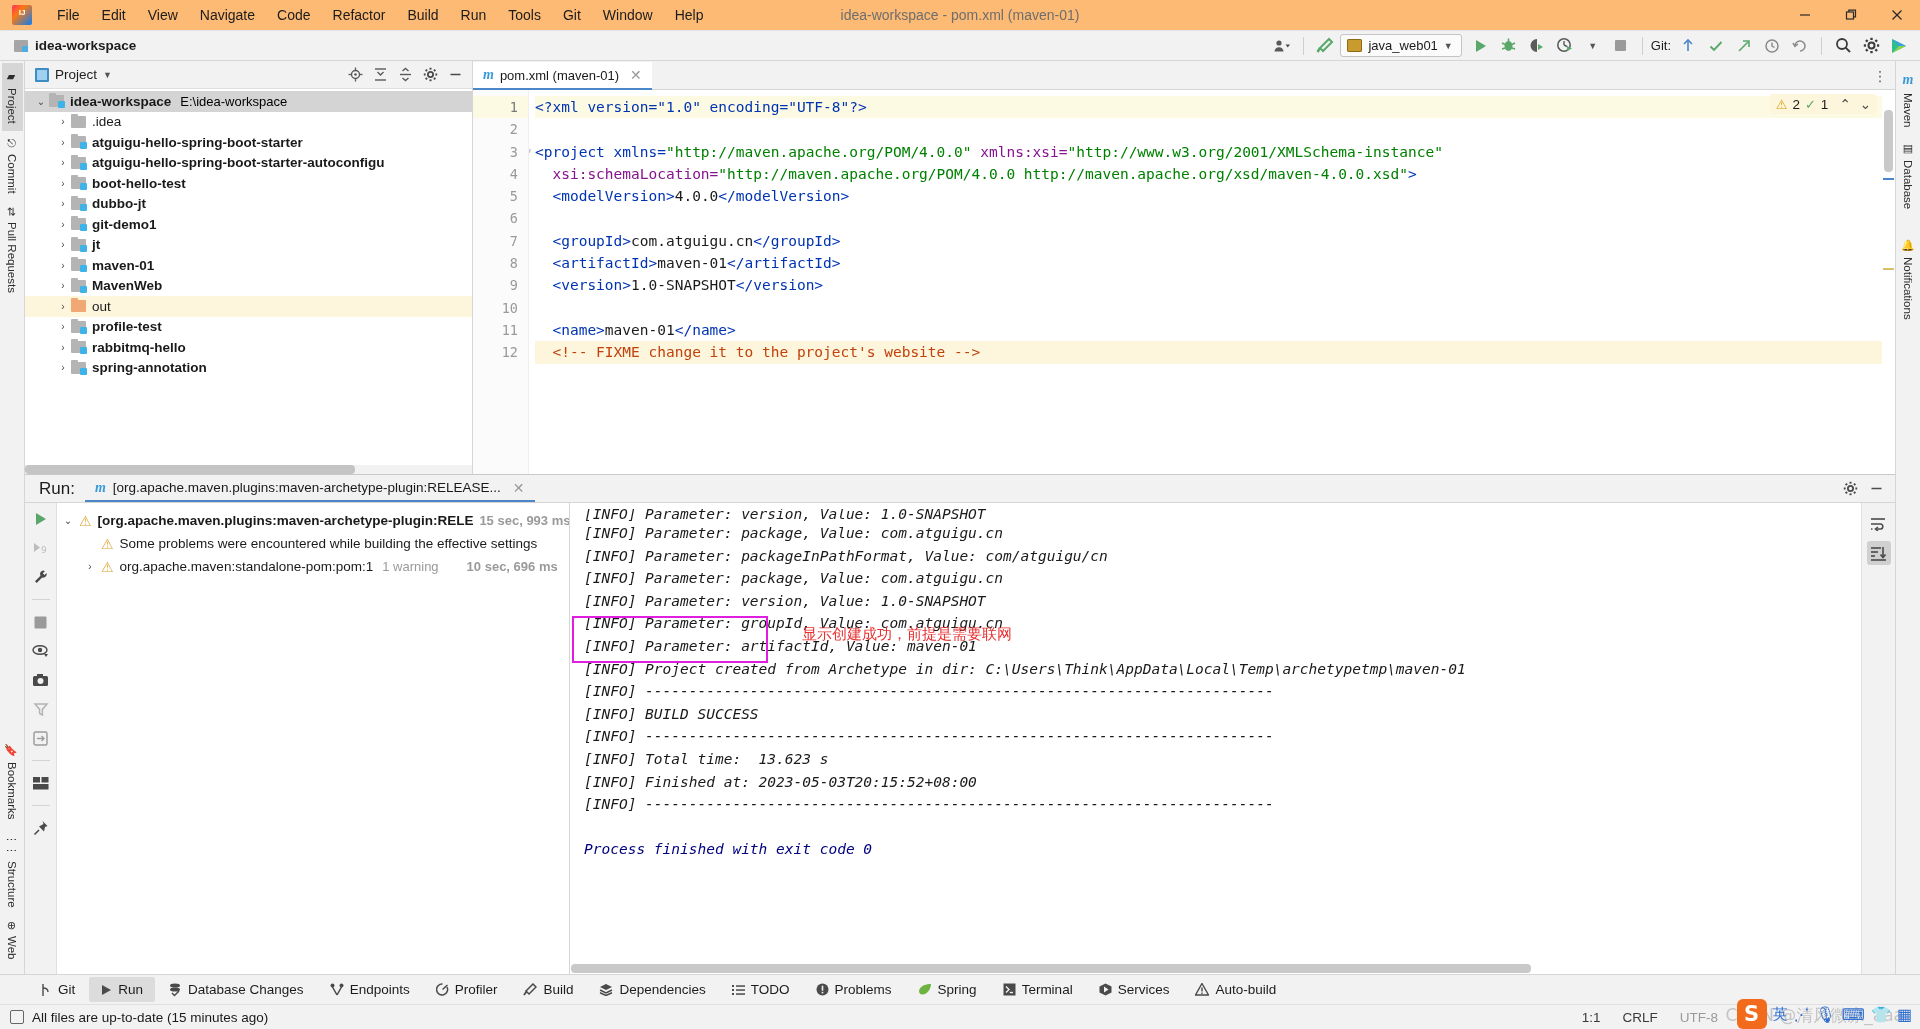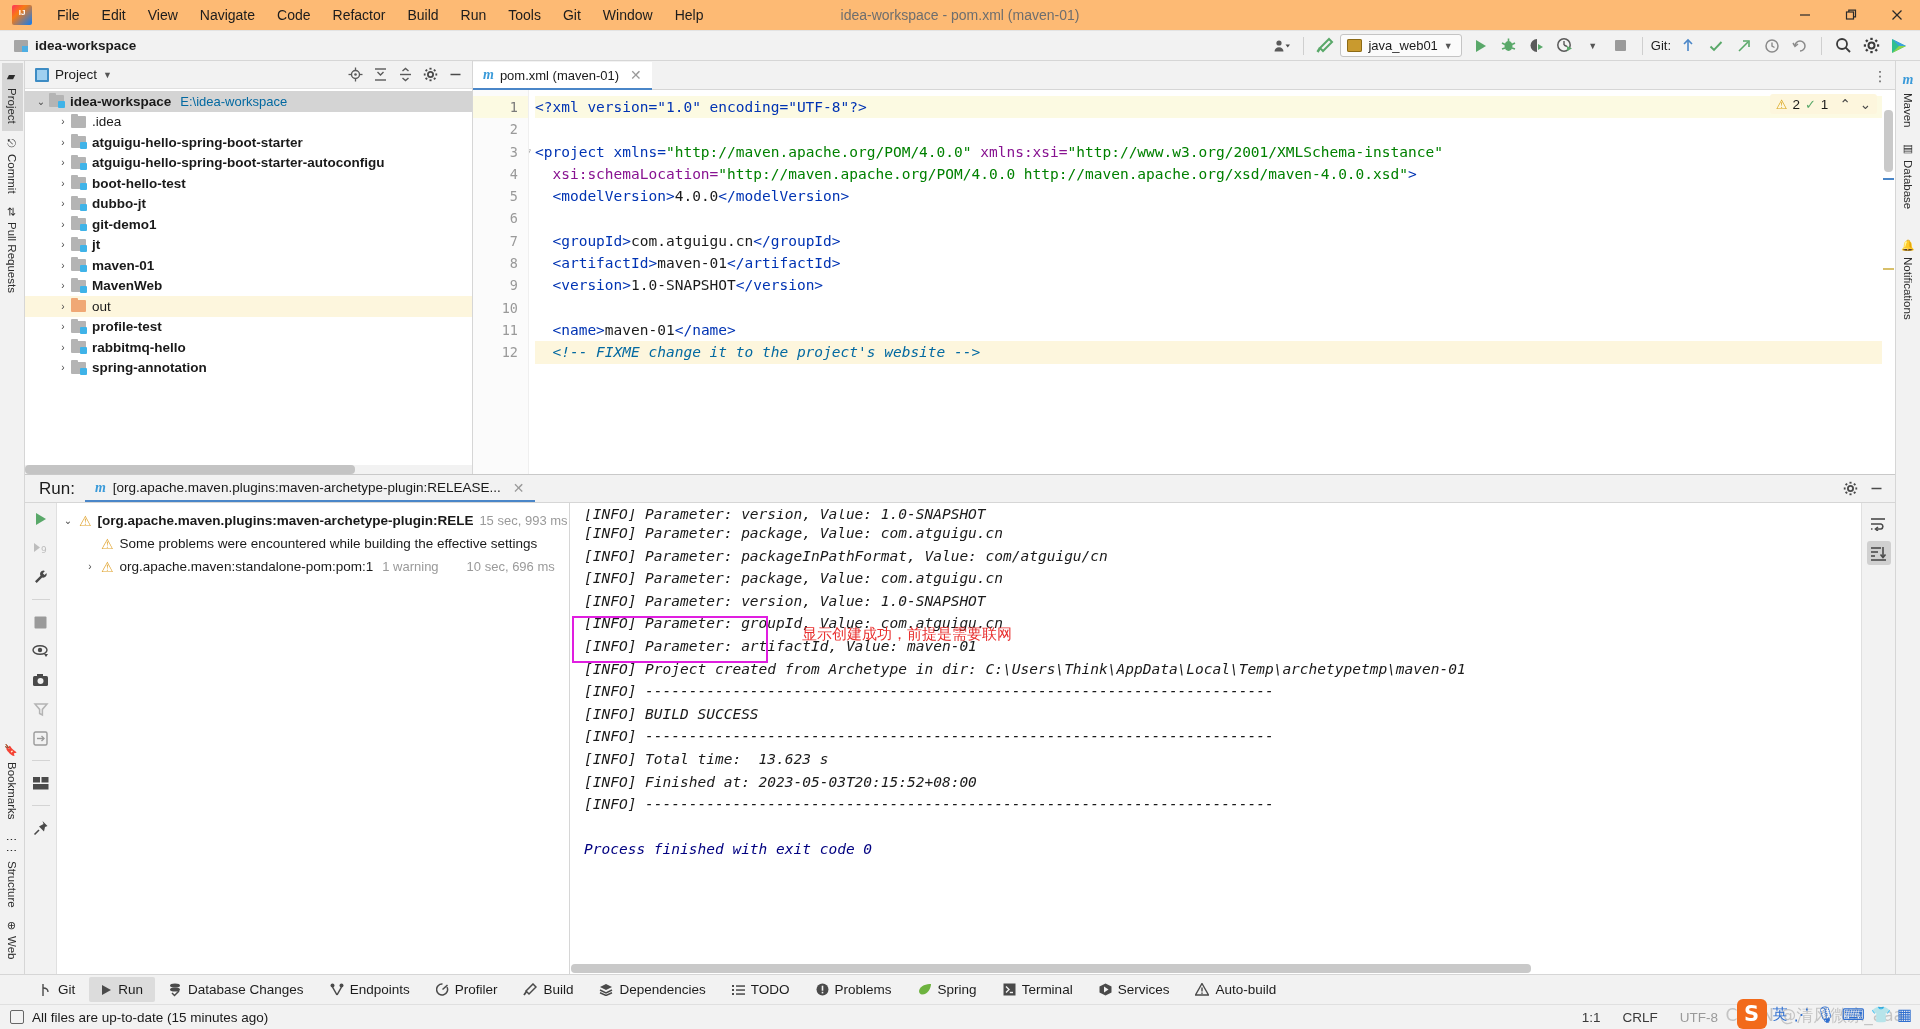--- a/index.html
+++ b/index.html
@@ -142,21 +142,21 @@
     content:""; position:absolute; top:-2px; left:0; width:7px; height:3px;
     background: inherit; border-radius: 1px 1px 0 0;
   }
   .f-ico.mod::after {
     content:""; position:absolute; right:-1px; bottom:-1px; width:7px; height:7px;
     background:#3fb3e8; border-radius:1px;
   }
   .f-ico.orange { background: #f0a875; }
   .tree-label { font-weight: bold; color: #1a1a1a; }
   .tree-label.plain { font-weight: normal; }
-  .tree-path { color: #0369a1; font-weight: normal; margin-left: 9px; font-size: 13px; }
+  .tree-path { color: #000000; font-weight: normal; margin-left: 9px; font-size: 13px; }
   .tree-hscroll {
     position: absolute; bottom: 0; left: 0; height: 9px; width: 100%;
     background: #f2f2f2;
   }
   .tree-hscroll i {
     display:block; height: 9px; width: 330px; background: #c4c4c4; border-radius: 4px;
   }
 
   
   .editor-wrap { flex: 1; display: flex; flex-direction: column; min-width: 0; background: #fff; }
@@ -179,21 +179,21 @@
   .gline { height: 22.3px; line-height: 22.3px; padding-right: 10px; }
   .gline.cur { background: #fcfae2; color: #7a7a7a; }
   .code-lines { flex: 1; padding-top: 6px; padding-left: 6px; overflow: hidden; position: relative; }
   .cline { height: 22.3px; line-height: 22.3px; white-space: pre; }
   .cline.cur { background: #fcfae2; }
   .cline.hl-yellow { background: #fdf6dd; }
   .t-tag { color: #0033b3; }
   .t-attr { color: #881391; }
   .t-val { color: #008000; }
   .t-txt { color: #1a1a1a; }
-  .t-com { color: #0369a1; font-style: italic; }
+  .t-com { color: #c2410c; }
   .fold {
     position: absolute; left: -4px; color: #9a9a9a; font-size: 10px;
   }
   .insp-widget {
     position: absolute; top: 4px; right: 18px; display: flex; align-items: center;
     gap: 5px; background: #fdf6dd; border-radius: 3px; padding: 2px 6px;
     font-family: "Liberation Sans", sans-serif; font-size: 13.5px; z-index: 5;
   }
   .warn-tri { color: #d8a114; font-size: 13px; }
   .ok-check { color: #59a869; font-size: 13px; }
@@ -227,21 +227,21 @@
 
   .tree-pane {
     width: 513px; background: #fff; border-right: 1px solid #d6d6d6; flex: none;
     padding-top: 6px; overflow: hidden; position: relative;
   }
   .tp-row { display: flex; align-items: center; height: 23px; font-size: 13.5px; white-space: nowrap; }
   .tp-arrow { width: 22px; text-align: center; color: #4b4b4b; font-size: 10px; flex:none;}
   .tp-warn { color: #e0a32e; font-size: 14px; margin-right: 6px; flex: none; }
   .tp-bold { font-weight: bold; }
   .tp-dim { color: #9a9a9a; margin-left: 9px; font-size: 13px; }
-  .tp-time { color: #9a9a9a; font-size: 13px; }
+  .tp-time { color: #9a9a9a; font-size: 13px; font-weight: bold; }
 
   .console {
     flex: 1; background: #fff; position: relative; overflow: hidden;
     font-family: "DejaVu Sans Mono", monospace; font-size: 14.5px; color: #1a1a1a;
     padding: 6px 0 0 14px; min-width: 0;
   }
   .cl { height: 22.6px; line-height: 22.6px; white-space: pre; font-style: italic; }
   .cl.blue { color: #000080; }
   .hl-box {
     position: absolute; border: 2.5px solid #e01ee0; pointer-events: none;

